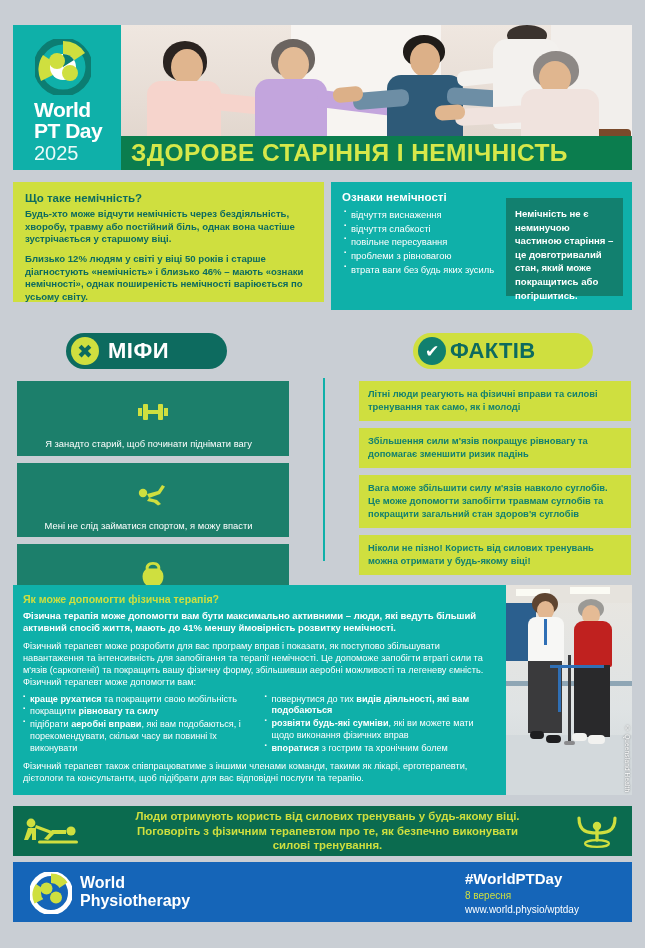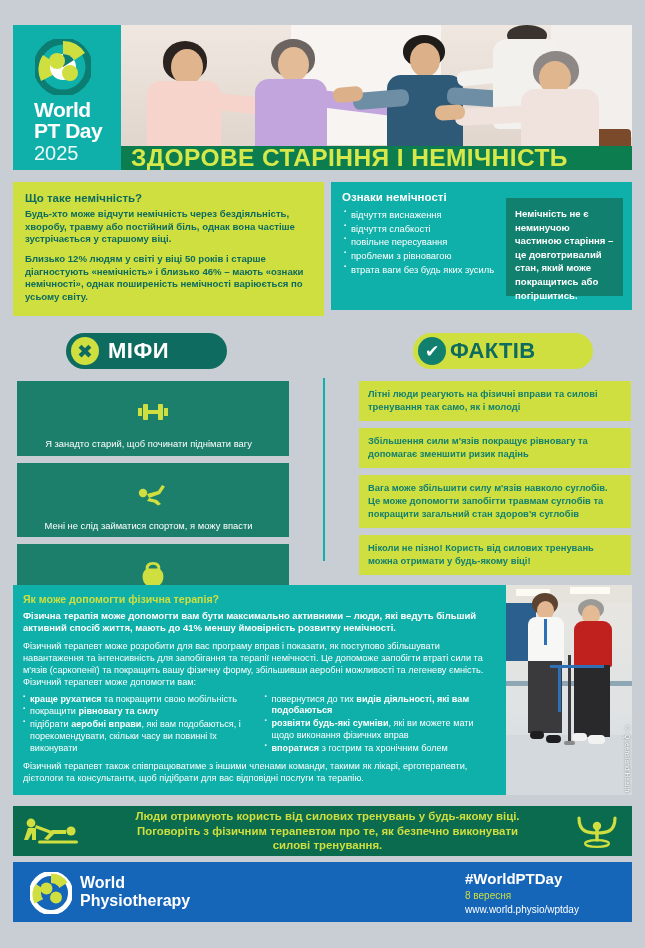--- a/index.html
+++ b/index.html
@@ -15,34 +15,34 @@
   
   .header{position:absolute;left:13px;top:25px;width:619px;height:145px;overflow:hidden;background:#0fb0a9;}
   .hdr-logo{position:absolute;left:0;top:0;width:108px;height:145px;background:#0fb0a9;z-index:4;}
   .logo-mark{position:absolute;left:22px;top:14px;width:56px;height:56px;}
   .logo-mark svg{display:block;}
   .logo-text{position:absolute;left:21px;top:74px;color:#ffffff;line-height:1.0;}
   .logo-text .l1,.logo-text .l2{font-size:21px;font-weight:bold;letter-spacing:-0.5px;display:block;}
   .logo-text .l3{font-size:20px;font-weight:300;display:block;margin-top:2px;color:#eafaf8;}
 
   .hdr-photo{position:absolute;left:108px;top:0;width:511px;height:145px;overflow:hidden;background:#e8dfd8;}
-  .hdr-title{position:absolute;left:108px;bottom:0;width:511px;height:24px;background:#0b7d4e;display:flex;align-items:center;z-index:5;}
+  .hdr-title{position:absolute;left:108px;bottom:0;width:511px;height:34px;background:#0b7d4e;display:flex;align-items:center;z-index:5;}
   .hdr-title span{color:#d6e84a;font-size:24.5px;font-weight:bold;letter-spacing:0.4px;white-space:nowrap;padding-left:10px;}
 
   
   .room{position:absolute;inset:0;background:linear-gradient(180deg,#efe7e0 0%,#e6dcd4 55%,#ded2c8 100%);}
   .win{position:absolute;background:#f7f4f1;}
   .head{position:absolute;border-radius:50%;}
   .hair{position:absolute;border-radius:50% 50% 45% 45%;}
   .torso{position:absolute;border-radius:14px 14px 6px 6px;}
   .arm{position:absolute;border-radius:7px;}
   .chairb{position:absolute;background:#7a4a2b;border-radius:4px;}
 
   
-  .info-left{position:absolute;left:13px;top:182px;width:311px;height:134px;background:#cfdf3f;}
+  .info-left{position:absolute;left:13px;top:182px;width:311px;height:120px;background:#cfdf3f;}
   .info-left h3{margin:0;padding:10px 12px 4px 12px;font-size:11.5px;color:#0d6b5f;font-weight:bold;}
   .info-left p{margin:0;padding:0 12px 7px 12px;font-size:9.6px;line-height:1.32;color:#0d6b5f;font-weight:bold;}
 
   .info-right{position:absolute;left:331px;top:182px;width:301px;height:128px;background:#0fb0a9;}
   .info-right h3{margin:0;padding:9px 0 5px 11px;font-size:11.5px;color:#ffffff;font-weight:bold;}
   .signs{margin:0;padding:0 0 0 13px;list-style:none;width:158px;}
   .signs li{font-size:9.4px;color:#ffffff;line-height:1.45;padding-left:7px;position:relative;}
   .signs li:before{content:"\25AA";position:absolute;left:0;top:-1px;font-size:6px;}
   .note{position:absolute;right:9px;top:16px;width:117px;height:98px;background:#12806f;color:#ffffff;font-size:9.6px;font-weight:bold;line-height:1.42;padding:9px;box-sizing:border-box;}
 

